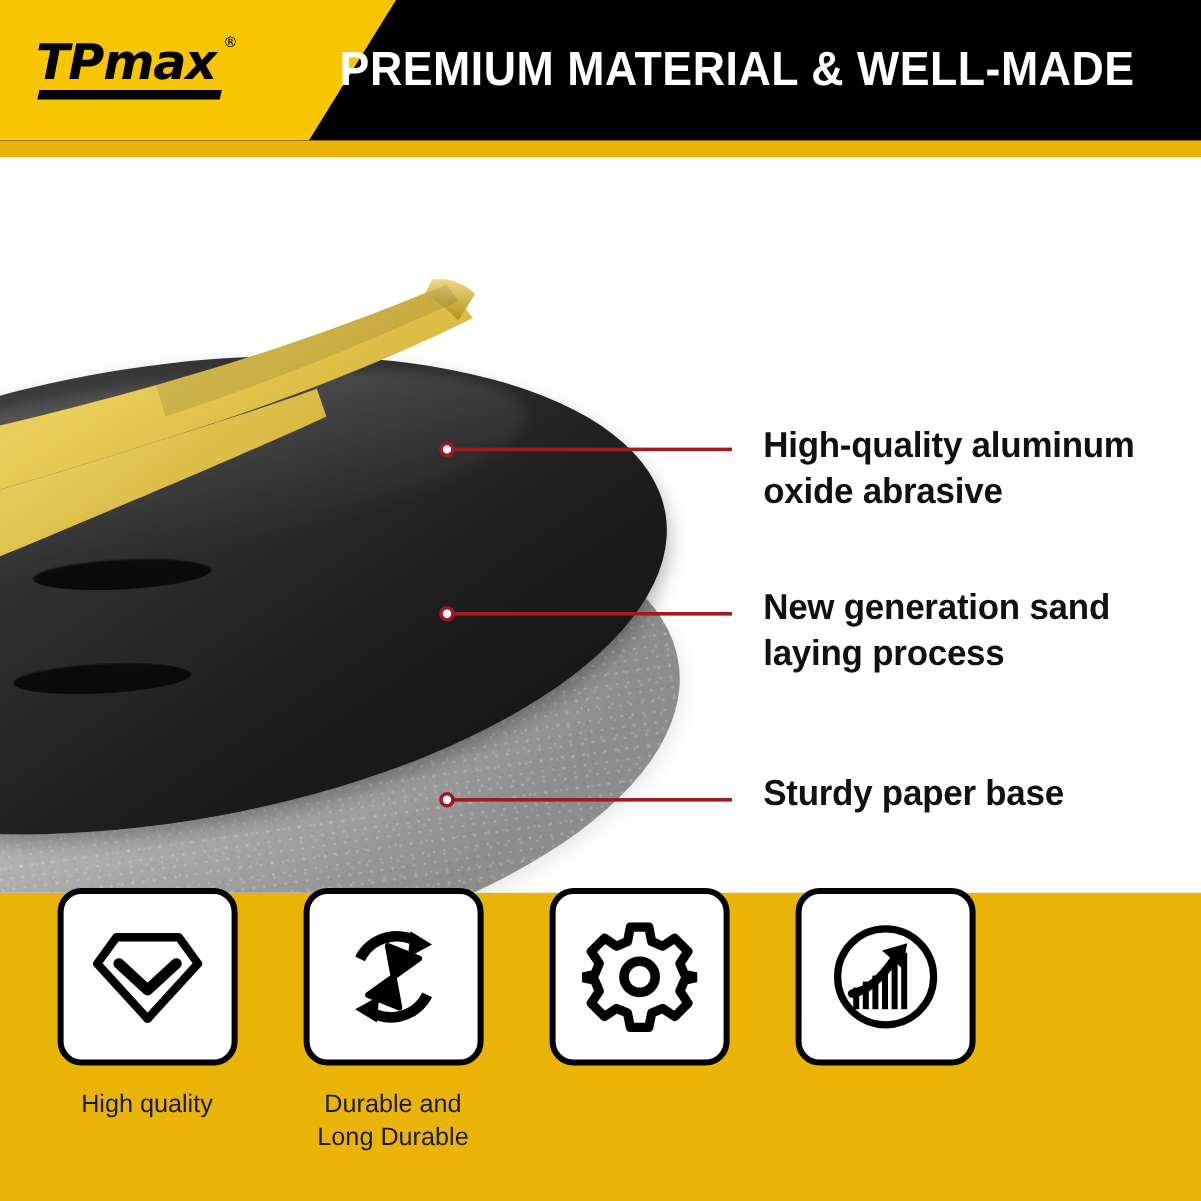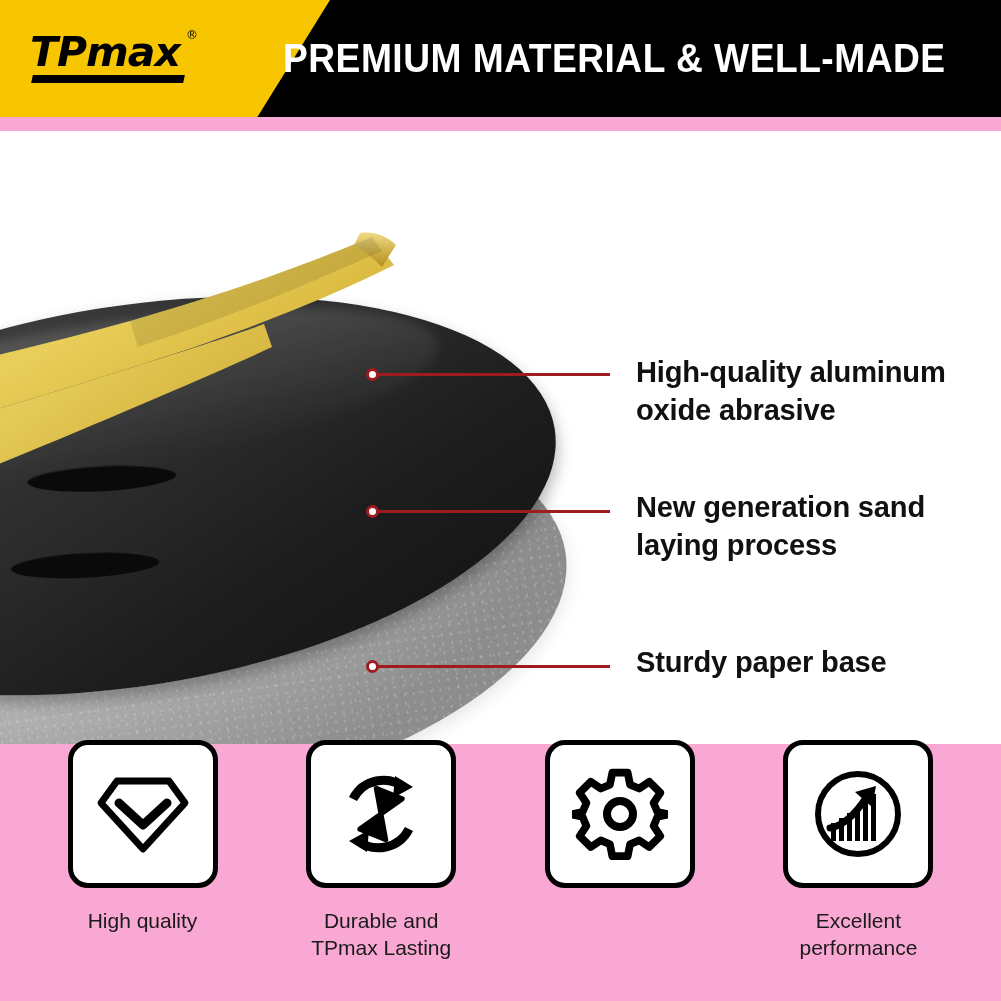--- a/index.html
+++ b/index.html
@@ -10,21 +10,21 @@
     height: 1001px;
     background: #ffffff;
     font-family: "Liberation Sans", sans-serif;
     overflow: hidden;
   }
 
   #page {
     position: relative;
     width: 1001px;
     height: 1001px;
-    background: #f9a8d4;
+    background: #eab308;
   }
 
   
   #header {
     position: absolute;
     left: 0; top: 0;
     width: 1001px;
     height: 117px;
     background: #000000;
     overflow: hidden;
@@ -226,22 +226,21 @@
   #callout-3-text   { left: 636px; top: 512px; }
 
   
   #feature-row {
     position: absolute;
     left: 0;
     top: 740px;
     width: 1001px;
     height: 240px;
     display: flex;
-    justify-content: space-between;
-    padding: 0 40px;
+    padding: 0 20px;
   }
 
   .feature {
     width: 205px;
     display: flex;
     flex-direction: column;
     align-items: center;
   }
 
   .feature-icon-box {
@@ -393,21 +392,21 @@
           <path d="M 34 86 L 16 75 L 36 64 Z" fill="#000000"></path>
 
           <g transform="rotate(22 48 48)">
             <path d="M 34 26 L 62 26 L 48 47 Z" fill="#000000"></path>
             <path d="M 34 70 L 62 70 L 48 49 Z" fill="#000000"></path>
             <path d="M 34 26 L 62 26 L 48 48 L 62 70 L 34 70 L 48 48 Z" fill="none" stroke="#000000" stroke-width="5" stroke-linejoin="round"></path>
           </g>
         </svg>
       </div>
       <div class="feature-label">Durable and
-TPmax Lasting</div>
+Long Durable</div>
     </div>
 
     <div class="feature">
       <div class="feature-icon-box">
         <svg width="96" height="96" viewBox="0 0 96 96">
           <path d="M 40 6 L 56 6 L 58.5 18.5 L 68 22.5 L 78.5 15.5 L 90 27 L 83 37.5
                    L 87 47 L 99 49.5 L 99 49.5 L 87 52 L 83 61.5 L 90 72 L 78.5 83.5
                    L 68 76.5 L 58.5 80.5 L 56 93 L 40 93 L 37.5 80.5 L 28 76.5
                    L 17.5 83.5 L 6 72 L 13 61.5 L 9 52 L -3 49.5 L 9 47 L 13 37.5
                    L 6 27 L 17.5 15.5 L 28 22.5 L 37.5 18.5 Z" transform="translate(0,-1) scale(0.96) translate(2,2)" fill="none" stroke="#000000" stroke-width="8" stroke-linejoin="round"></path>
@@ -425,19 +424,17 @@
           <rect x="29" y="52" width="5" height="23" fill="#000000"></rect>
           <rect x="37" y="47" width="5" height="28" fill="#000000"></rect>
           <rect x="45" y="42" width="5" height="33" fill="#000000"></rect>
           <rect x="53" y="35" width="5" height="40" fill="#000000"></rect>
           <rect x="61" y="28" width="5" height="47" fill="#000000"></rect>
 
           <path d="M 20 62 C 32 60, 44 50, 56 32" fill="none" stroke="#000000" stroke-width="7" stroke-linecap="round"></path>
           <path d="M 45 26 L 66 20 L 62 41 Z" fill="#000000"></path>
         </svg>
       </div>
-      <div class="feature-label">Excellent
-performance</div>
     </div>
 
   </div>
 
 </div>
 
 </body></html>

